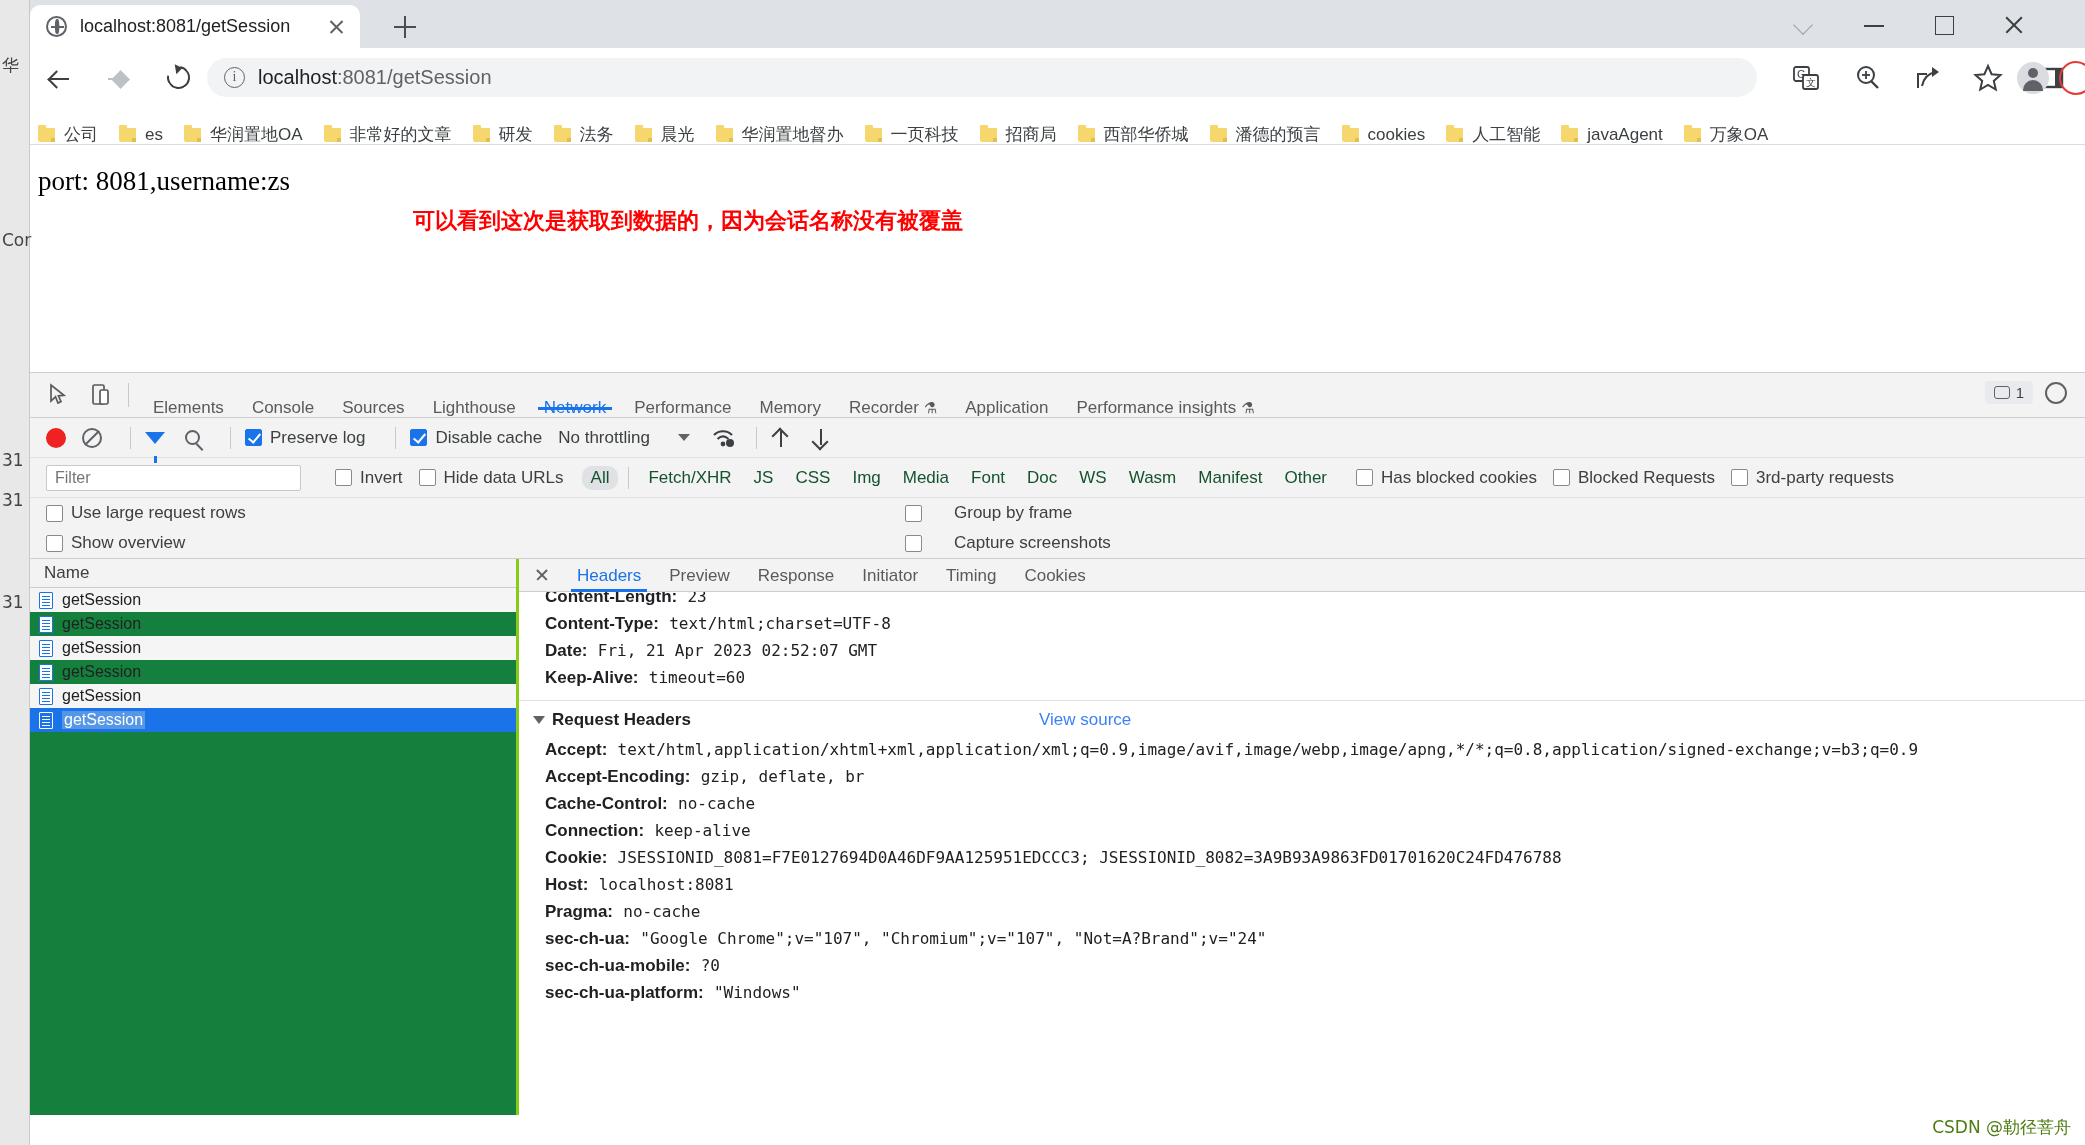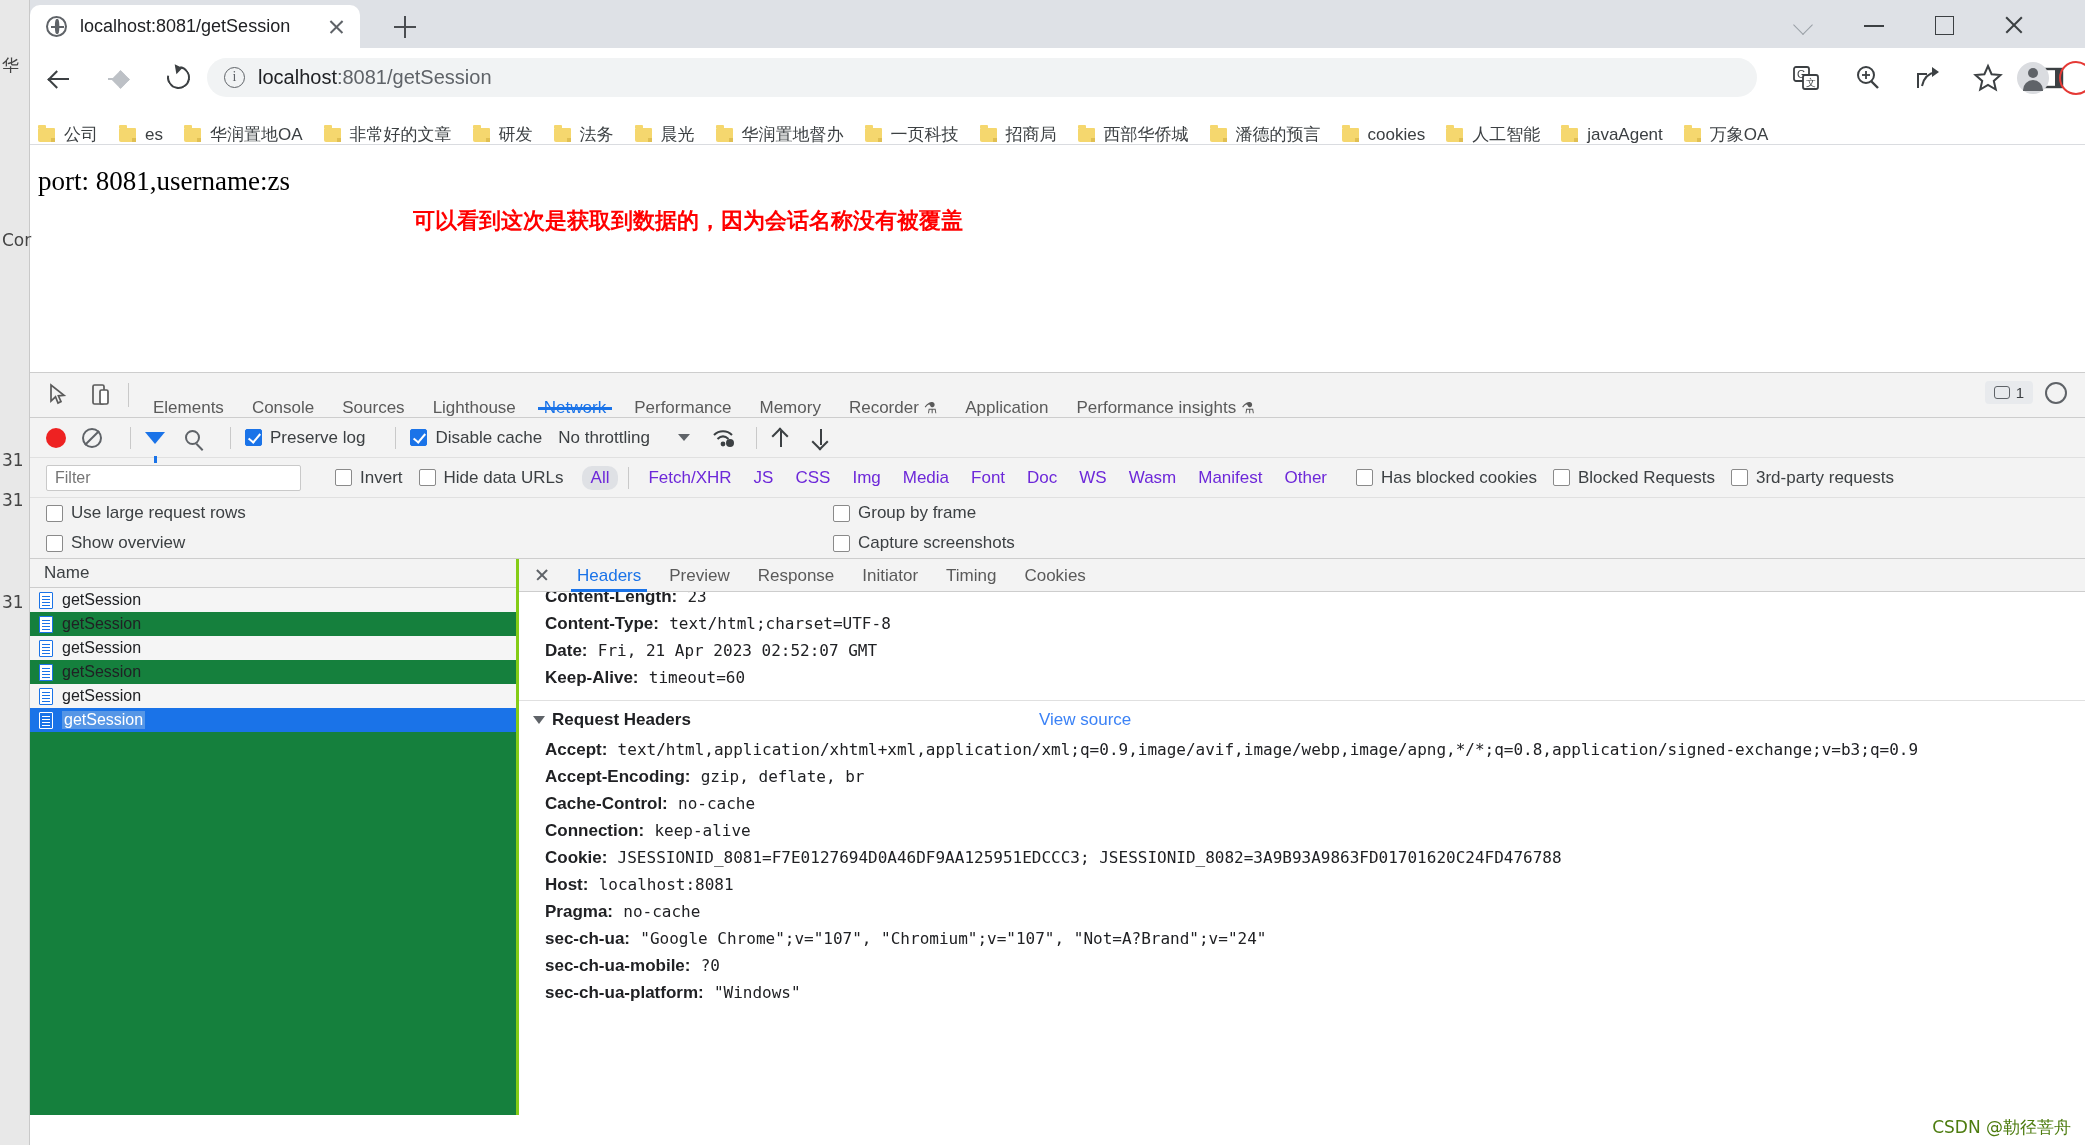--- a/index.html
+++ b/index.html
@@ -300,34 +300,34 @@
   .net-bar2 {
     height: 40px; background: #f3f3f3; border-bottom: 1px solid #e0e0e0;
     display: flex; align-items: center; padding-left: 16px;
   }
   .filter-input {
     width: 255px; height: 26px; border: 1px solid #c9c9c9; border-radius: 2px;
     background: #fff; font-size: 16px; color: #9aa0a6; padding: 0 8px;
     font-family: "Liberation Sans", sans-serif; outline: none;
   }
   .typefilter {
-    font-size: 17px; color: #6d28d9; padding: 2px 9px; margin: 0 2px;
+    font-size: 17px; color: #14532d; padding: 2px 9px; margin: 0 2px;
     border-radius: 10px; cursor: pointer; white-space:nowrap;
   }
   .typefilter.on { background: #dfe1e5; }
 
   
   .net-bar3 {
     height: 30px; background: #f3f3f3; display:flex; align-items:center; padding-left:16px;
   }
   .net-bar4 {
     height: 31px; background: #f3f3f3; border-bottom:1px solid #cdcdcd;
     display:flex; align-items:center; padding-left:16px;
   }
-  .gcol { position: absolute; left: 803px; display:flex; align-items:center; }
+  .gcol { position: absolute; left: 875px; display:flex; align-items:center;gap:24px; }
 
   
   .split { position: relative; height: 556px; display: flex; }
   .reqlist {
     width: 489px; background: #15803d; border-right: 3px solid #84cc16; position:relative;
   }
   .reqlist-head {
     height: 29px; background: #f3f3f3; border-bottom: 1px solid #cdcdcd;
     display:flex; align-items:center; padding-left: 14px;
     font-size: 17px; color: #3c4043;

